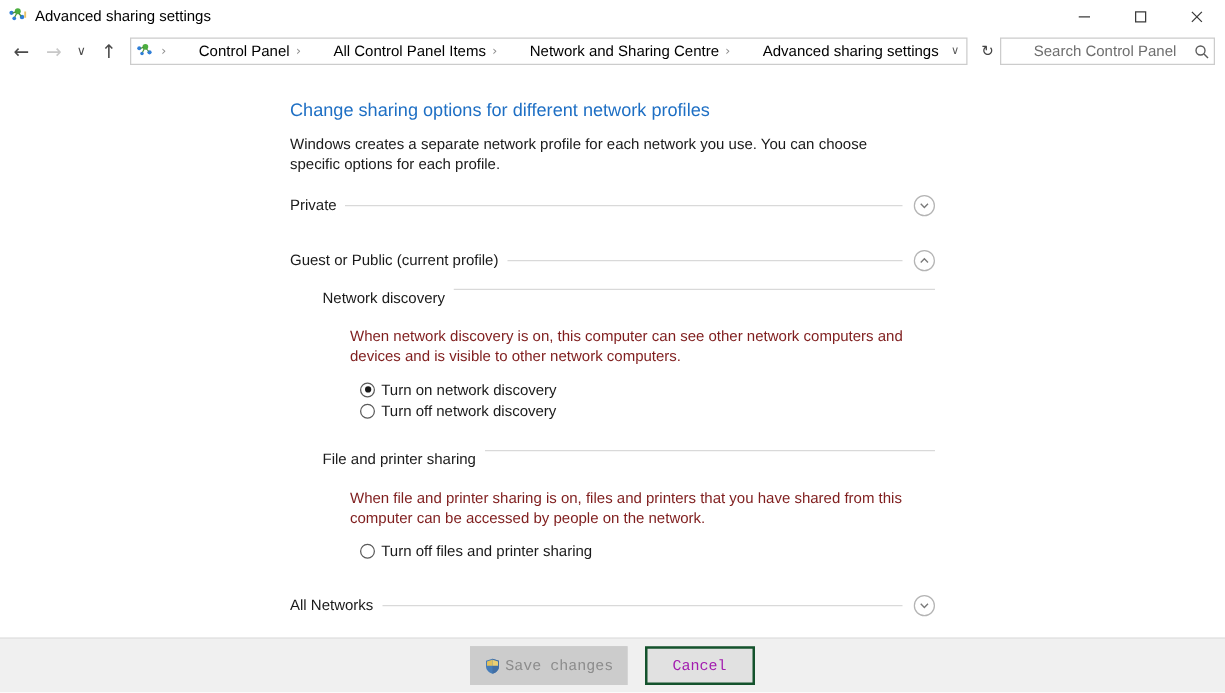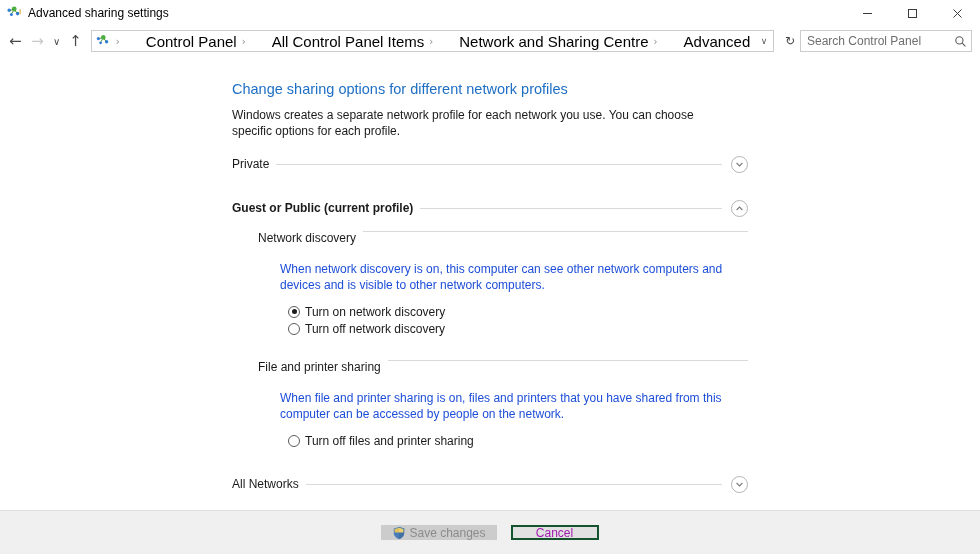--- a/index.html
+++ b/index.html
@@ -97,21 +97,21 @@
     flex: 0 0 auto;
   }
   .crumbs {
     display: flex;
     align-items: center;
     flex: 1 1 auto;
     overflow: hidden;
     white-space: nowrap;
   }
   .crumb {
-    font-size: 15px;
+    font-size: 12px;
     color: #000000;
     padding: 1px 4px;
     margin-left: 21px;
   }
   .crumb-sep {
     color: #8d8d8d;
     font-size: 10px;
     font-family: "DejaVu Sans", sans-serif;
     padding: 0 1px;
   }
@@ -131,20 +131,21 @@
   }
   .searchbox {
     width: 172px;
     height: 22px;
     border: 1px solid #cccccc;
     background: #ffffff;
     display: flex;
     align-items: center;
     box-sizing: border-box;
     flex: 0 0 auto;
+    padding-left: 20px;
   }
   .searchbox input {
     border: none;
     outline: none;
     flex: 1 1 auto;
     font-family: "Liberation Sans", sans-serif;
     font-size: 12px;
     color: #000;
     padding: 0 4px 0 6px;
     background: transparent;
@@ -238,21 +239,21 @@
   }
   .section-rule {
     flex: 1 1 auto;
     height: 1px;
     background: #d9d9d9;
   }
   .section-body {
     margin-left: 22px;
     margin-top: 12px;
     font-size: 12px;
-    color: #1d4ed8;
+    color: #7f1d1d;
     line-height: 16px;
     width: 458px;
   }
   .radio-list { margin-top: 11px; margin-left: 30px; }
   .radio-row {
     display: flex;
     align-items: center;
     height: 15px;
     margin-bottom: 2px;
   }
@@ -283,23 +284,23 @@
     left: 0; right: 0; bottom: 0;
     height: 44px;
     background: #f0f0f0;
     border-top: 1px solid #dfdfdf;
     display: flex;
     align-items: center;
     justify-content: center;
     box-sizing: border-box;
   }
   .btn {
-    height: 15px;
+    height: 31px;
     min-width: 88px;
-    font-family: Liberation Sans, sans-serif;
+    font-family: Liberation Mono, monospace;
     font-size: 12px;
     box-sizing: border-box;
     display: flex;
     align-items: center;
     justify-content: center;
     padding: 0 10px;
   }
   .btn-save {
     background: #cccccc;
     border: 1px solid #cccccc;
@@ -404,21 +405,21 @@
     <div class="group-header">
       <span class="group-label">Private</span>
       <span class="group-rule"></span>
       <span class="chev">
         <svg width="9" height="9" viewBox="0 0 9 9">
             <path d="M1.6 3 L4.5 6 L7.4 3" fill="none" stroke="#7a7a7a" stroke-width="1.1"></path>
           </svg>
       </span>
     </div>
 
-    <div class="group-header" style="margin-top:22px;font-weight:bold;">
+    <div class="group-header" style="margin-top:22px;">
       <span class="group-label">Guest or Public (current profile)</span>
       <span class="group-rule"></span>
       <span class="chev">
         <svg width="9" height="9" viewBox="0 0 9 9">
             <path d="M1.6 6 L4.5 3 L7.4 6" fill="none" stroke="#7a7a7a" stroke-width="1.1"></path>
           </svg>
       </span>
     </div>
 
     <div class="section">

